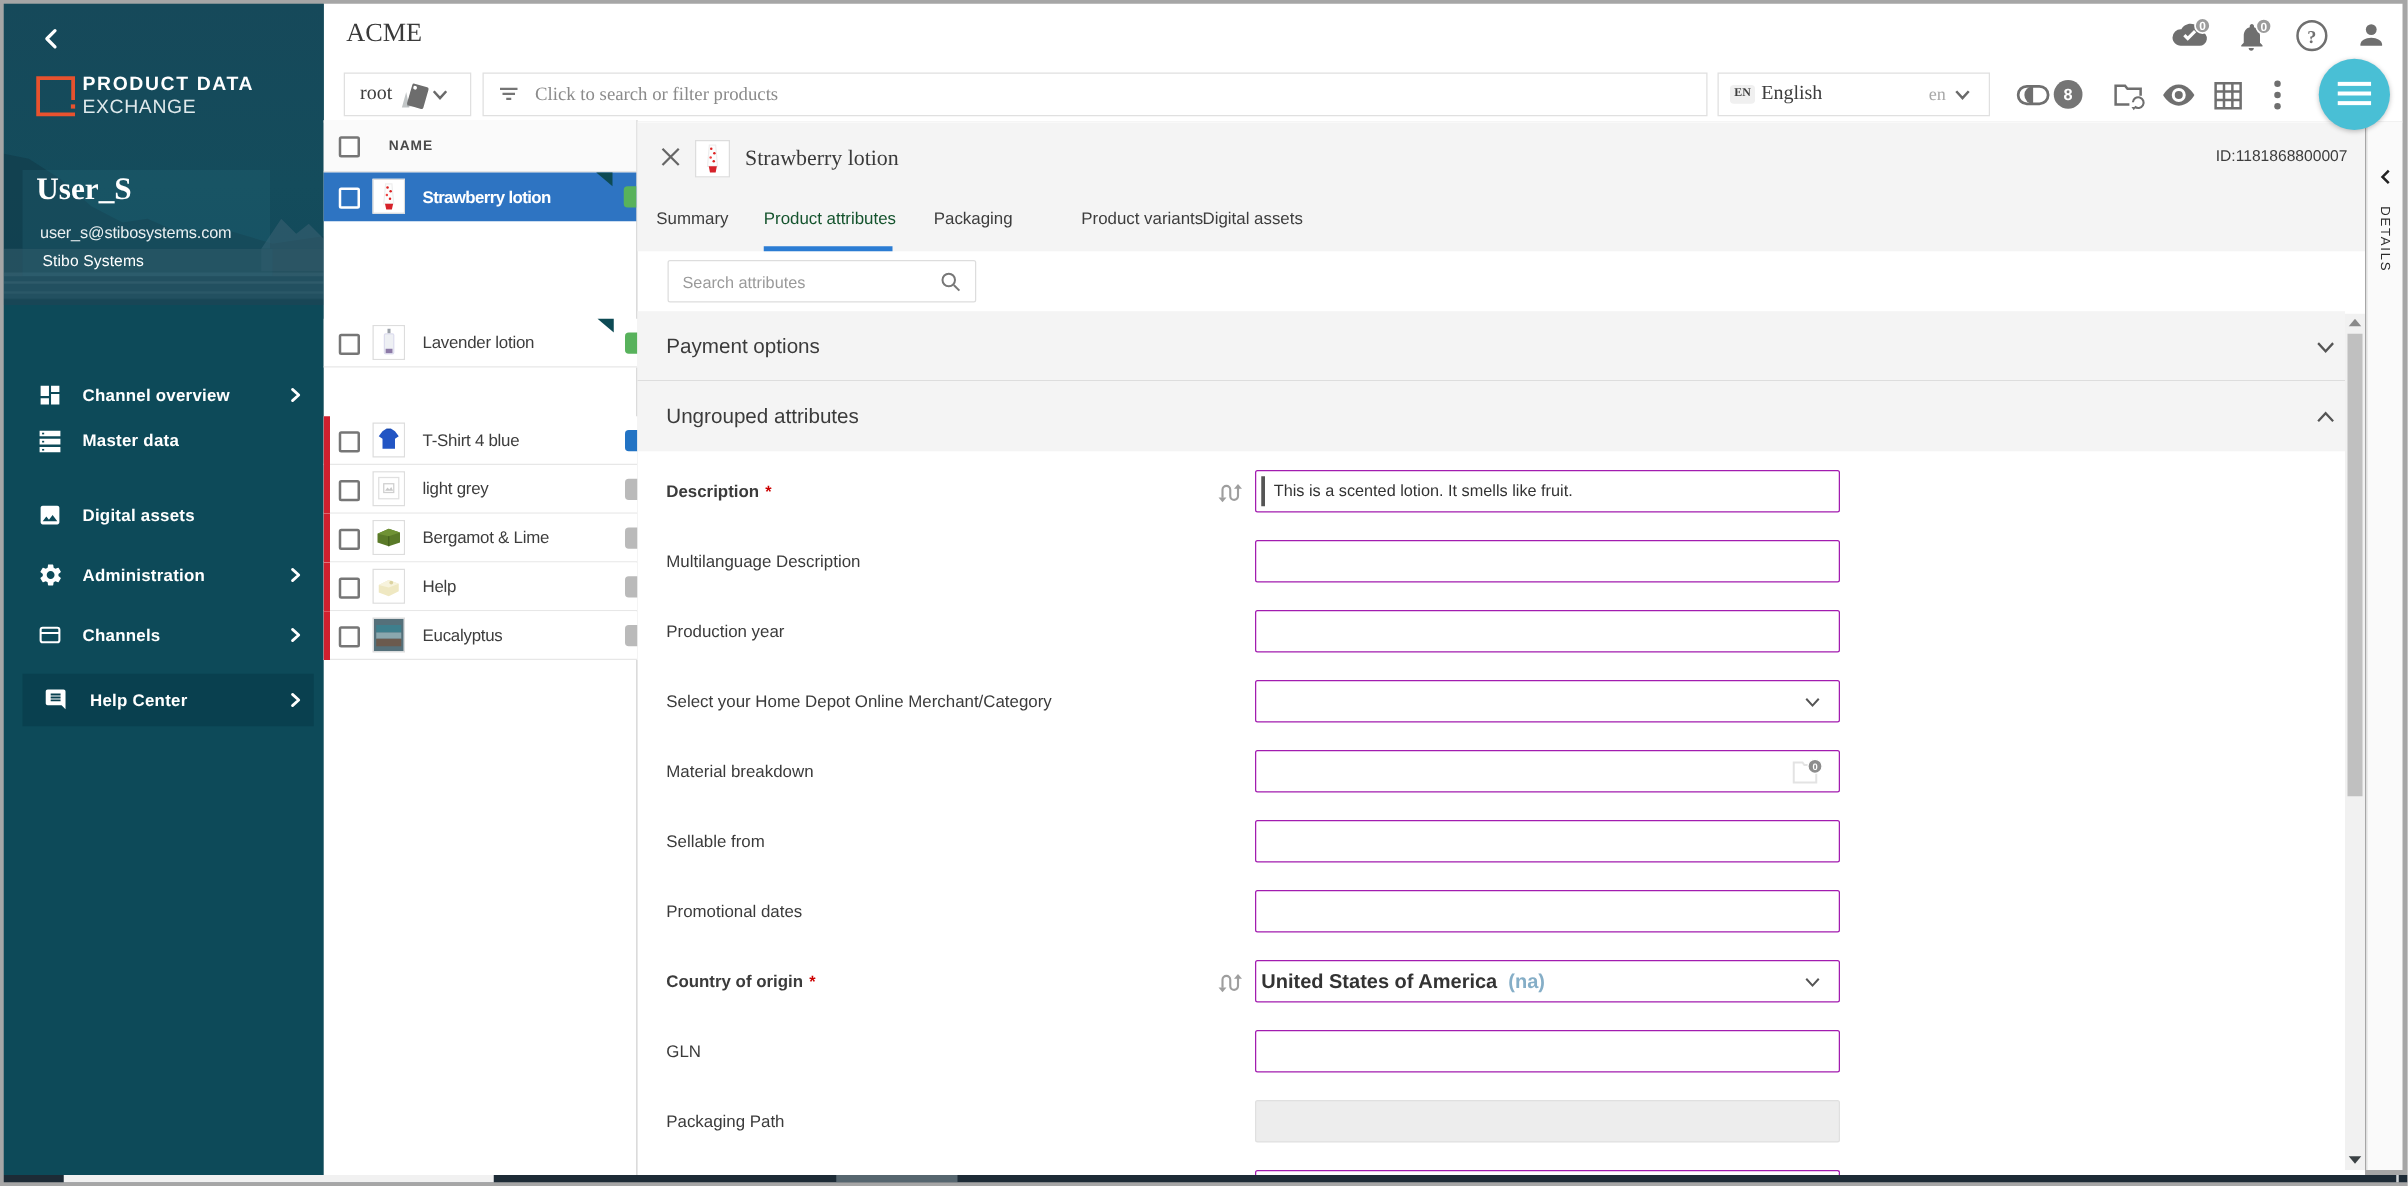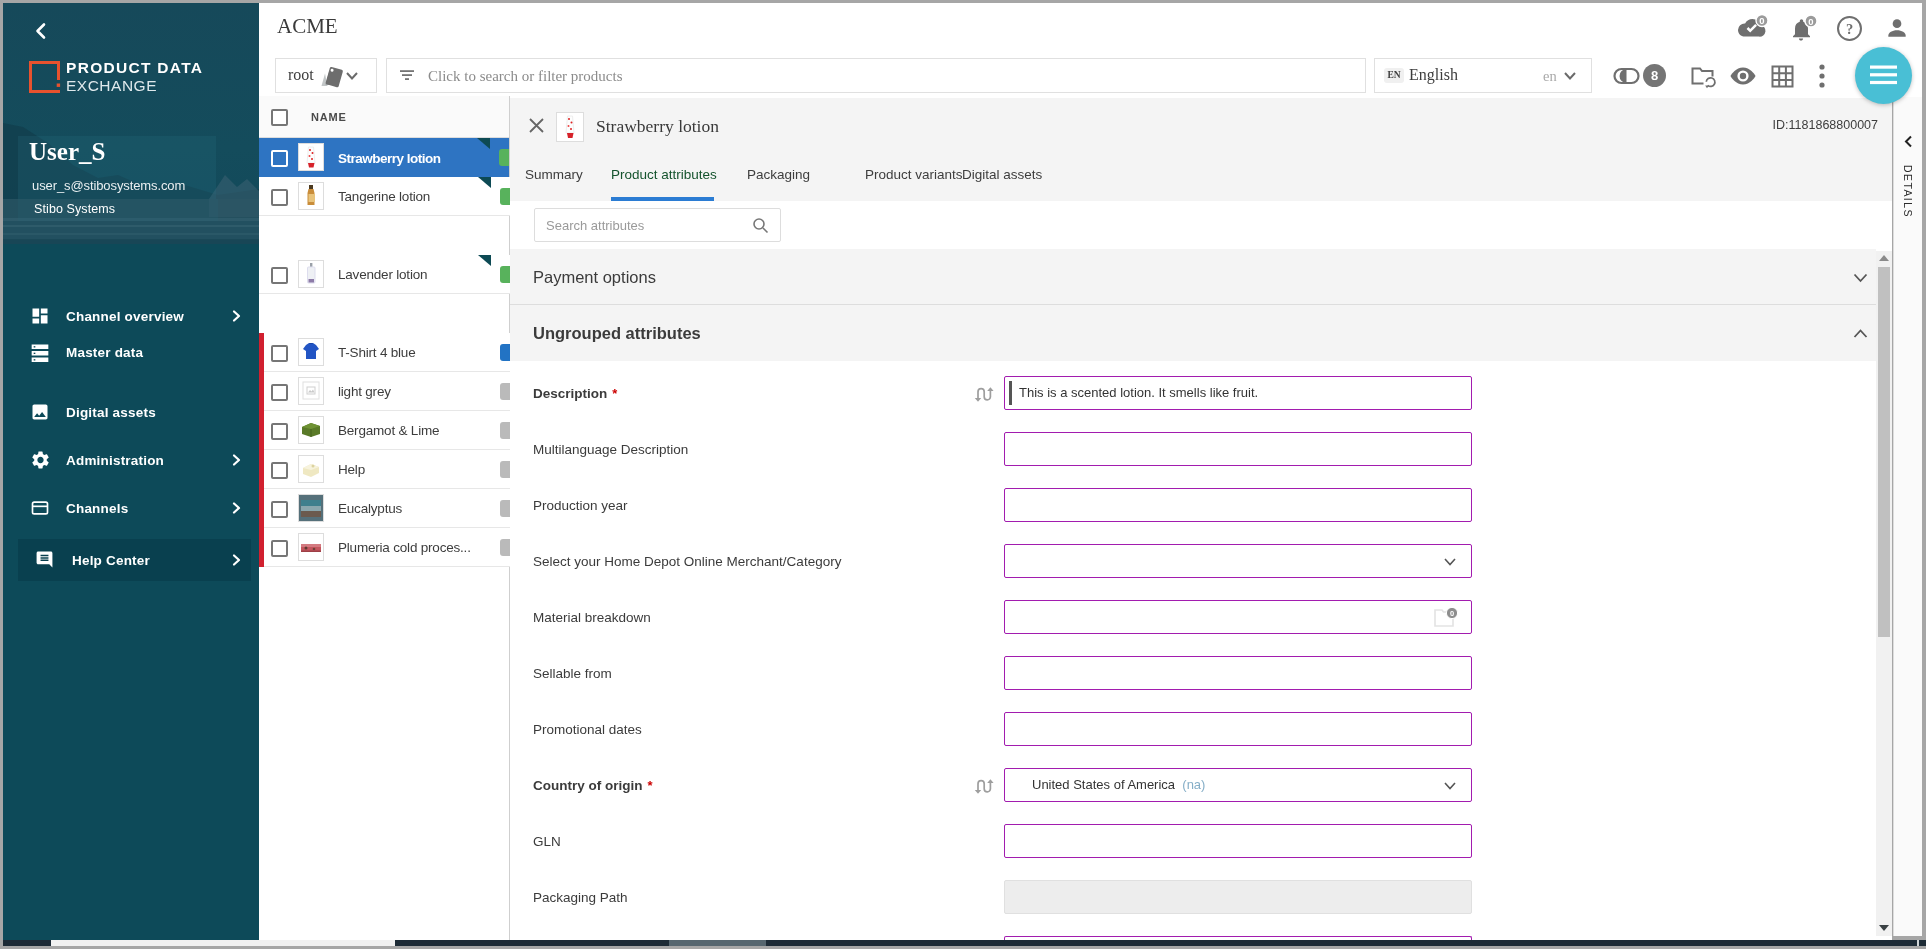--- a/index.html
+++ b/index.html
@@ -231,32 +231,20 @@
             <circle cx="13.5" cy="9" r="1" fill="#d22"></circle>
             <circle cx="10.5" cy="12" r="1" fill="#e44"></circle>
             <circle cx="13" cy="15" r="1" fill="#d22"></circle>
             <path d="M9 19 h6.5 l-1 4.5 h-4.5 z" fill="#d6222a"></path>
           </svg></div>
       <div class="rowname" style="color:#fff;font-weight:bold;letter-spacing:-0.5px;">Strawberry lotion</div>
       <div class="tri"></div>
       <div class="chip" style="background:#58b25c;"></div>
     </div>
 
-    <div class="row" style="left:0;top:81px;">
-      <div class="cb"></div>
-      <div class="thumb"><svg width="24" height="26" viewBox="0 0 24 26">
-            <rect width="24" height="26" fill="#fff"></rect>
-            <rect x="10" y="2" width="4" height="4" fill="#4c3a20"></rect>
-            <path d="M9.5 6 h5 l1 4 v12 h-7 v-12 z" fill="#c98d3a"></path>
-            <rect x="9.5" y="11" width="6.5" height="8" fill="#e8c37b"></rect>
-          </svg></div>
-      <div class="rowname">Tangerine lotion</div>
-      <div class="tri"></div>
-      <div class="chip" style="background:#58b25c;"></div>
-    </div>
 
 
     <div class="row" style="left:0;top:159px;">
       <div class="cb"></div>
       <div class="thumb"><svg width="24" height="26" viewBox="0 0 24 26">
             <rect width="24" height="26" fill="#fff"></rect>
             <rect x="11" y="2" width="2.4" height="4" fill="#9aa0a8"></rect>
             <rect x="8.5" y="6" width="7.5" height="16" rx="1" fill="#eef0f4" stroke="#dde"></rect>
             <rect x="9.5" y="18" width="5.5" height="3.5" fill="#8d7ba8"></rect>
           </svg></div>
@@ -323,34 +311,20 @@
       <div class="thumb"><svg width="24" height="26" viewBox="0 0 24 26">
             <rect width="24" height="26" fill="#55707a"></rect>
             <rect x="2" y="5" width="20" height="6" fill="#3e7f8d"></rect>
             <rect x="2" y="11" width="20" height="5" fill="#8aa7ae"></rect>
             <rect x="2" y="16" width="20" height="6" fill="#6b5a4e"></rect>
           </svg></div>
       <div class="rowname">Eucalyptus</div>
       <div class="chip" style="background:#bababa;"></div>
     </div>
 
-    <div class="row" style="left:0;top:432px;">
-      <div class="redbar"></div>
-        <div class="cb"></div>
-      <div class="thumb"><svg width="24" height="26" viewBox="0 0 24 26">
-            <rect width="24" height="26" fill="#fff"></rect>
-            <path d="M2 10 h20 v8 H2z" fill="#c4565e"></path>
-            <path d="M2 10 h20 v3 H2z" fill="#d47a80"></path>
-            <circle cx="7" cy="14" r="1.5" fill="#5e3a32"></circle>
-            <circle cx="15" cy="15" r="1.3" fill="#6e4138"></circle>
-            <path d="M2 16.5 h20 v1.5 H2z" fill="#9e3f46"></path>
-          </svg></div>
-      <div class="rowname">Plumeria cold proces...</div>
-      <div class="chip" style="background:#bababa;"></div>
-    </div>
   </div>
 
   <div class="abs" style="left:510px;top:97px;width:1382px;height:844px;background:#fff;"></div>
   <div class="abs" style="left:510px;top:98px;width:1382px;height:103px;background:#f4f4f4;"></div>
   <svg class="abs" style="left:528px;top:117px;" width="17" height="17" viewBox="0 0 17 17">
       <path d="M2 2 L15 15 M15 2 L2 15" stroke="#666" stroke-width="1.8"></path>
     </svg>
   <div class="abs" style="left:556px;top:112px;width:26px;height:28px;border:1px solid #ddd;background:#fff;">
     <svg width="26" height="28" viewBox="0 0 26 28">
         <path d="M10.5 3 h5 l1.5 17 h-8 z" fill="#fdfdfd" stroke="#eee"></path>
@@ -379,21 +353,21 @@
       </svg>
   </div>
 
   <div class="abs" style="left:510px;top:249px;width:1366px;height:56px;background:#f4f4f4;border-bottom:1px solid #ddd;box-sizing:border-box;">
     <div style="position:absolute;left:23px;top:19px;font-size:16.5px;color:#3b3b3b;">Payment options</div>
     <svg style="position:absolute;left:1342px;top:23px;" width="17" height="12" viewBox="0 0 17 12">
         <path d="M2.5 2.5 L8.5 9 L14.5 2.5" stroke="#555" stroke-width="1.8" fill="none"></path>
       </svg>
   </div>
   <div class="abs" style="left:510px;top:305px;width:1366px;height:56px;background:#f4f4f4;">
-    <div style="position:absolute;left:23px;top:19px;font-size:16.5px;color:#3b3b3b;font-weight:bold;">Ungrouped attributes</div>
+    <div style="position:absolute;left:23px;top:19px;font-size:16.5px;color:#3b3b3b;">Ungrouped attributes</div>
     <svg style="position:absolute;left:1342px;top:23px;" width="17" height="12" viewBox="0 0 17 12">
         <path d="M2.5 9 L8.5 2.5 L14.5 9" stroke="#555" stroke-width="1.8" fill="none"></path>
       </svg>
   </div>
 
   <div class="flabel" style="top:393px;font-weight:bold;">Description<span class="req">*</span></div>
   <svg class="abs" style="left:973px;top:385px;" width="22" height="19" viewBox="0 0 22 19">
     <path d="M5 13.2 V6.8 a3.1 3.1 0 0 1 6.2 0 v5 a3.1 3.1 0 0 0 6.2 0 V5" fill="none" stroke="#9e9e9e" stroke-width="1.7"></path>
     <polygon points="1.8,13 8.2,13 5,16.8" fill="#9e9e9e"></polygon>
     <polygon points="14.2,6 20.6,6 17.4,2.2" fill="#9e9e9e"></polygon>
@@ -424,21 +398,21 @@
   <div class="finput" style="top:656px;"></div>
   <div class="flabel" style="top:729px;">Promotional dates</div>
   <div class="finput" style="top:712px;"></div>
   <div class="flabel" style="top:785px;font-weight:bold;">Country of origin<span class="req">*</span></div>
   <svg class="abs" style="left:973px;top:777px;" width="22" height="19" viewBox="0 0 22 19">
     <path d="M5 13.2 V6.8 a3.1 3.1 0 0 1 6.2 0 v5 a3.1 3.1 0 0 0 6.2 0 V5" fill="none" stroke="#9e9e9e" stroke-width="1.7"></path>
     <polygon points="1.8,13 8.2,13 5,16.8" fill="#9e9e9e"></polygon>
     <polygon points="14.2,6 20.6,6 17.4,2.2" fill="#9e9e9e"></polygon>
   </svg>
   <div class="finput" style="top:768px;">
-    <div style="position:absolute;left:27px;top:8px;font-size:13px;color:#333;">United States of America&nbsp; <span style="color:#85aec7;">(na)</span></div>
+    <div style="position:absolute;left:4px;top:8px;font-size:16px;color:#333;font-weight:bold;">United States of America&nbsp; <span style="color:#85aec7;">(na)</span></div>
     <svg class="selchev" width="14" height="10" viewBox="0 0 14 10">
         <path d="M2 2 L7 7.5 L12 2" stroke="#555" stroke-width="1.6" fill="none"></path>
       </svg>
   </div>
   <div class="flabel" style="top:841px;">GLN</div>
   <div class="finput" style="top:824px;"></div>
   <div class="flabel" style="top:897px;">Packaging Path</div>
   <div class="finput" style="top:880px;background:#ededed;border-color:#e0e0e0;"></div>
   <div class="finput" style="top:936px;height:5px;border-bottom:none;"></div>
 

